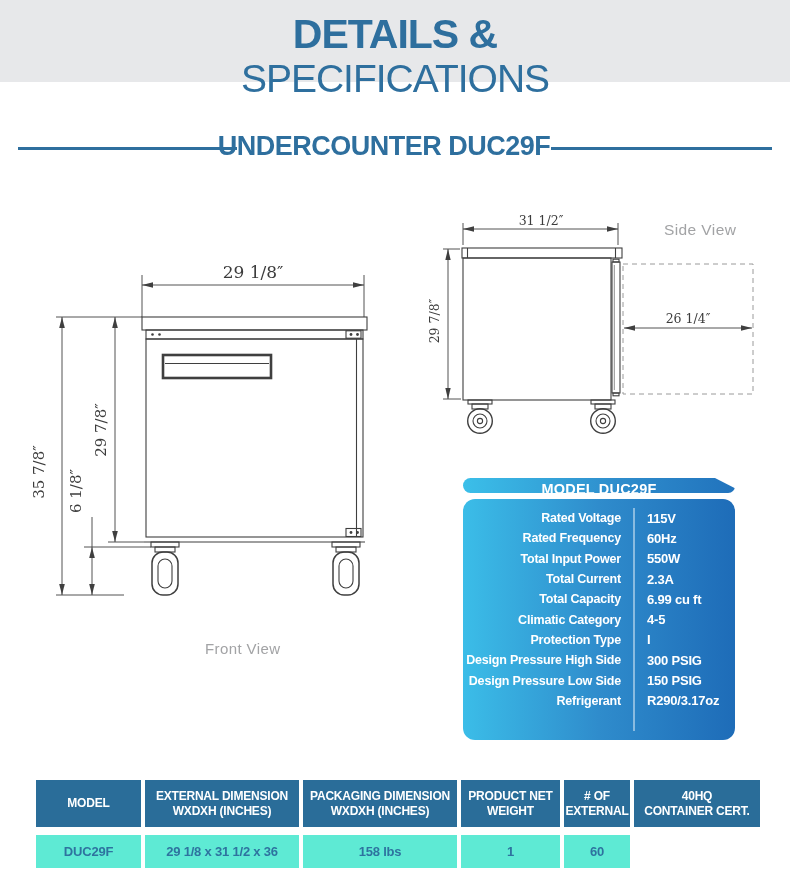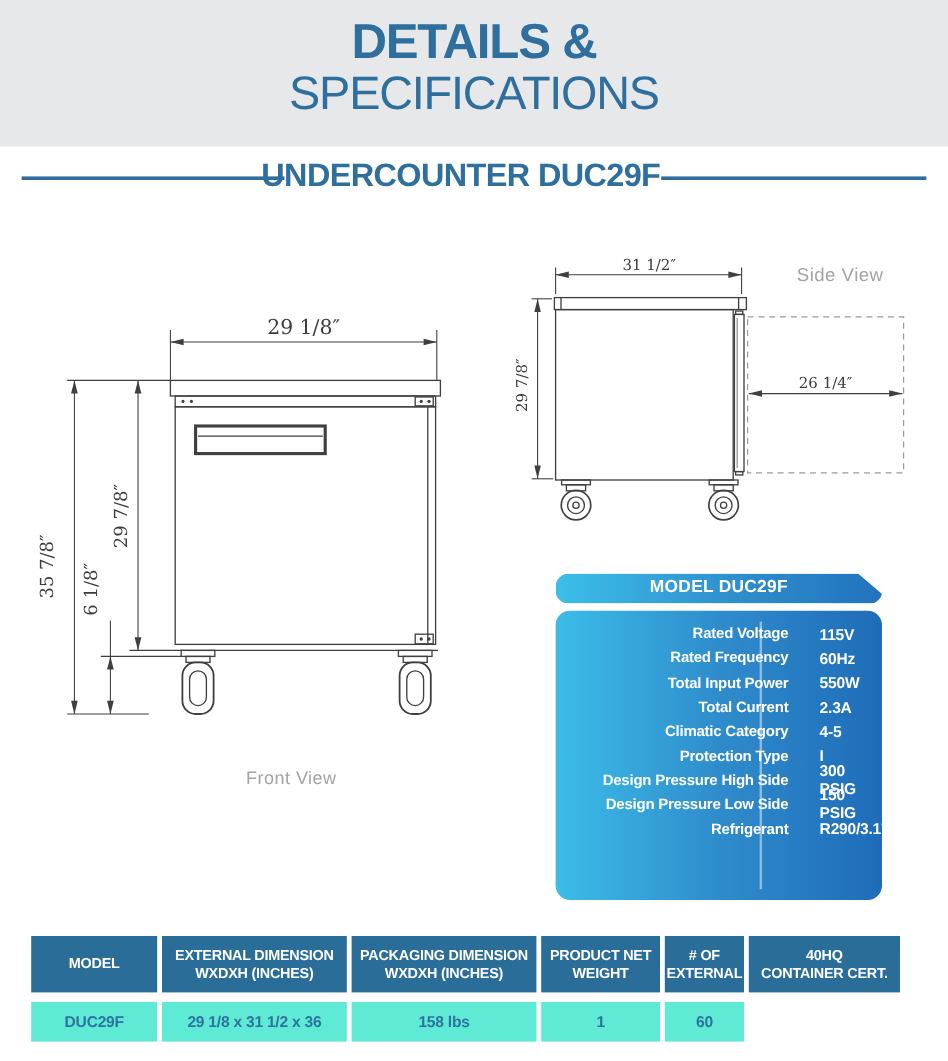--- a/index.html
+++ b/index.html
@@ -5,21 +5,21 @@
   * { margin:0; padding:0; box-sizing:border-box; }
   html,body { background:#ffffff; }
   .page {
     position:relative; width:790px; height:884px;
     background:#ffffff; overflow:hidden;
     font-family:"Liberation Sans", sans-serif;
   }
 
   
   .header-band {
-    position:absolute; left:0; top:0; width:790px; height:122px;
+    position:absolute; left:0; top:0; width:790px; height:82px;
     background:#e7e8ea; text-align:center; color:#2e6f9e;
   }
   .header-band .t1 {
     margin-top:14px; font-size:41px; font-weight:bold; letter-spacing:-1px; line-height:1.0;
   }
   .header-band .t2 {
     font-size:39px; font-weight:normal; letter-spacing:-1px; line-height:1.0; margin-top:4px;
   }
 
   
@@ -36,46 +36,46 @@
   svg text.dim {
     font-family:"DejaVu Serif", serif; fill:#3c3c3c;
   }
   .view-label {
     position:absolute; color:#a2a3a5; font-size:15px; letter-spacing:0.4px;
   }
 
   
   .spec-panel { position:absolute; left:463px; top:478px; width:272px; }
   .spec-head {
-    height:25px; line-height:23px; text-align:center;
+    height:15px; line-height:23px; text-align:center;
     color:#ffffff; font-size:14.5px; font-weight:bold; letter-spacing:0.2px;
     background:linear-gradient(90deg,#3bbfe9 0%, #2f8ecd 55%, #2173bd 100%);
     border-radius:11px 5px 10px 11px;
     clip-path:polygon(0 0, calc(100% - 20px) 0, 100% 68%, 100% 100%, 0 100%);
   }
   .spec-body {
     position:relative; margin-top:6px; height:241px;
     background:linear-gradient(90deg,#3bbde8 0%, #2f8ccc 50%, #1e6cb8 100%);
-    border-radius:12px; padding-top:9px;padding-left:36px;
+    border-radius:12px; padding-top:9px;
   }
   .spec-divider {
     position:absolute; left:170px; top:9px; bottom:9px; width:2px;
     background:rgba(255,255,255,0.45);
   }
   .spec-row { display:flex; height:20.3px; align-items:center; color:#ffffff; }
   .spec-label {
     flex:0 0 158px; text-align:right; font-size:12.5px; font-weight:bold; letter-spacing:-0.2px;
   }
   .spec-value {
     padding-left:26px; font-size:13px; font-weight:bold; letter-spacing:-0.2px;
   }
 
   
   .btable {
-    position:absolute; left:26px; top:780px;
+    position:absolute; left:36px; top:780px;
     display:grid;
     grid-template-columns:105px 154px 154px 99px 66px 126px;
     grid-template-rows:47px 33px;
     column-gap:4px; row-gap:8px;
   }
   .btable .hcell {
     background:#2a6d99; color:#ffffff;
     display:flex; align-items:center; justify-content:center; text-align:center;
     font-size:12px; font-weight:bold; letter-spacing:-0.2px; line-height:1.25;
     white-space:pre-line;
@@ -237,20 +237,24 @@
         <span class="spec-label">Rated Frequency</span>
         <span class="spec-value">60Hz</span>
       </div>
       <div class="spec-row">
         <span class="spec-label">Total Input Power</span>
         <span class="spec-value">550W</span>
       </div>
       <div class="spec-row">
         <span class="spec-label">Total Current</span>
         <span class="spec-value">2.3A</span>
+      </div>
+      <div class="spec-row">
+        <span class="spec-label">Total Capacity</span>
+        <span class="spec-value">6.99 cu ft</span>
       </div>
       <div class="spec-row">
         <span class="spec-label">Climatic Category</span>
         <span class="spec-value">4-5</span>
       </div>
       <div class="spec-row">
         <span class="spec-label">Protection Type</span>
         <span class="spec-value">I</span>
       </div>
       <div class="spec-row">

